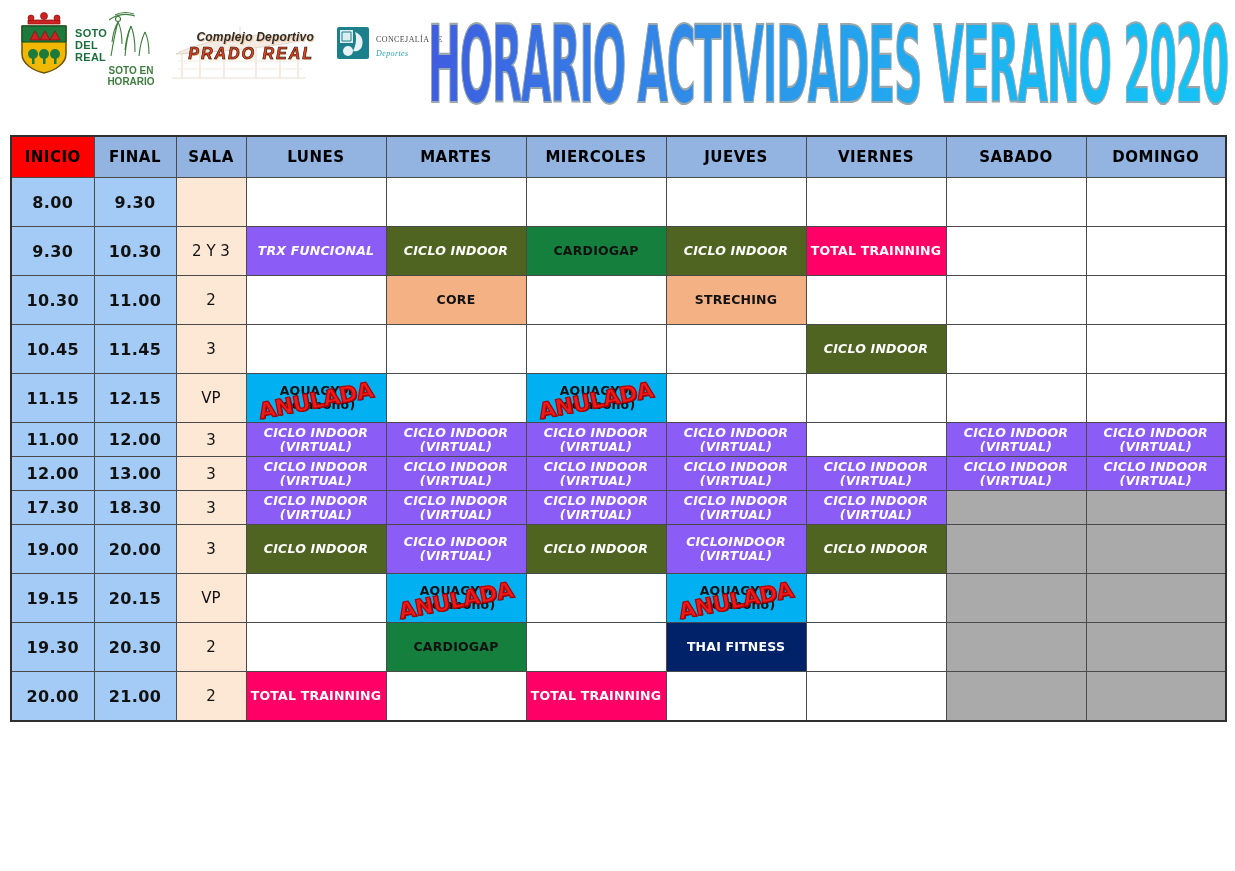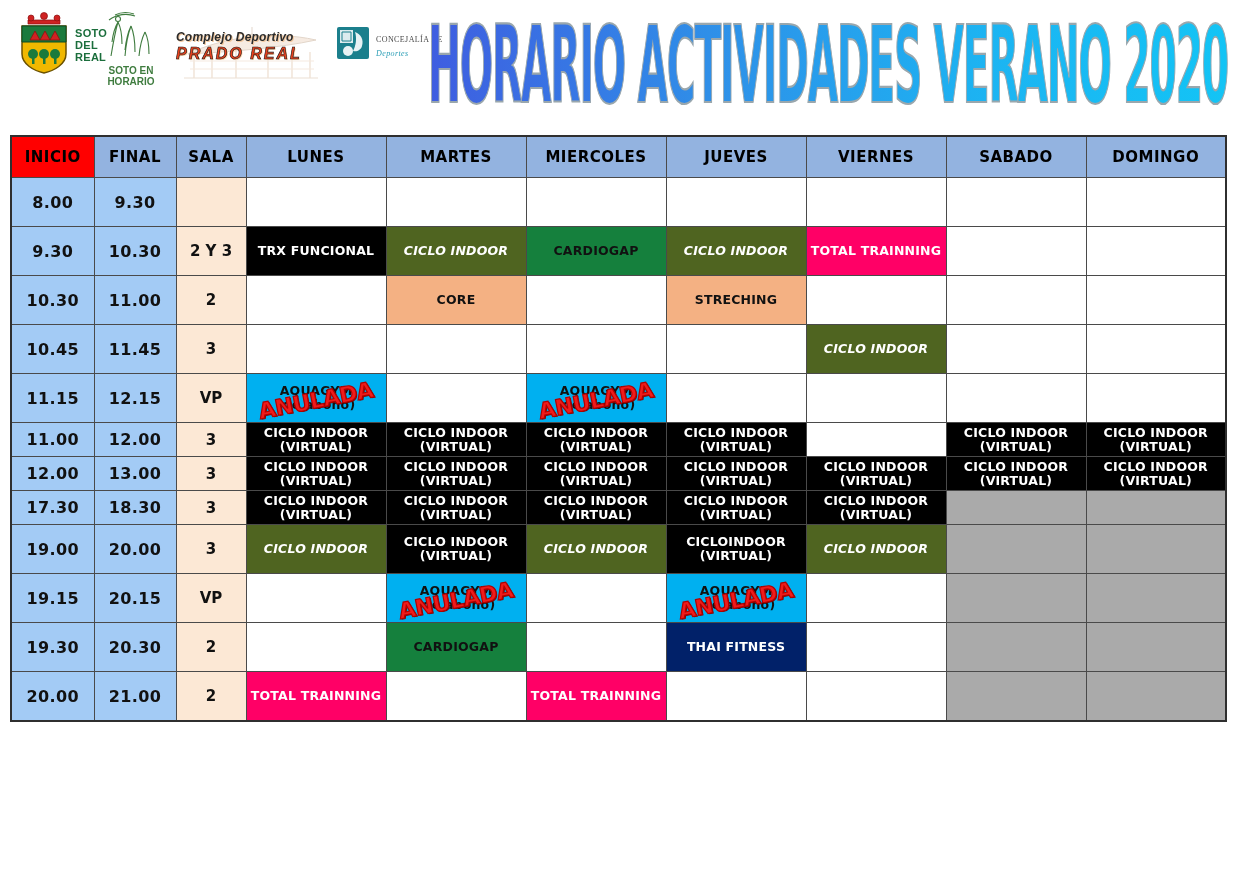--- a/index.html
+++ b/index.html
@@ -44,21 +44,21 @@
   #logo-soto-en-marcha .marcha-text {
     font-family: "Liberation Sans", sans-serif;
     font-weight: bold;
     font-size: 10px;
     line-height: 11px;
     color: #3f7c3f;
     margin-top: 1px;
   }
 
   
-  #logo-prado-real { left: 176px; top: 14px; width: 150px; text-align: left; }
+  #logo-prado-real { left: 164px; top: 14px; width: 150px; text-align: right; }
   #logo-prado-real .sketch {
     position: absolute;
     left: 0; top: 0;
     width: 150px; height: 72px;
     opacity: .55;
   }
   #logo-prado-real .cd-line1 {
     position: relative;
     font-family: "Liberation Sans", sans-serif;
     font-style: italic;
@@ -152,41 +152,41 @@
   
   td.time {
     background: #a3cbf5;
     font-weight: bold;
     font-size: 16px;
     color: #111;
     letter-spacing: .4px;
   }
   td.sala {
     background: #fce8d5;
-    font-weight: bold;
+    font-weight: normal;
     font-size: 15px;
     color: #111;
     margin-top: 48px;
   }
 
   
   tr.tall td { height: 48px; }
   tr.short td { height: 33px; }
 
   
   td.act {
     font-size: 12.5px;
     font-weight: bold;
     line-height: 14px;
     letter-spacing: .2px;
   }
   td.empty { background: #ffffff; }
   td.closed { background: #aaaaaa; }
 
-  td.green  { background: #000000; color: #ffffff; }
+  td.green  { background: #8b5cf6; color: #ffffff; font-style: italic; }
   td.olive  { background: #4f6420; color: #ffffff; font-style: italic; }
   td.yellow { background: #15803d; color: #111111; }
   td.pink   { background: #ff0066; color: #ffffff; }
   td.peach  { background: #f4b183; color: #111111; }
   td.navy   { background: #012169; color: #ffffff; }
   td.cyan   { background: #00b0f0; color: #111111; }
 
   
   td.cancelled { position: relative; }
   .cancel-inner {

